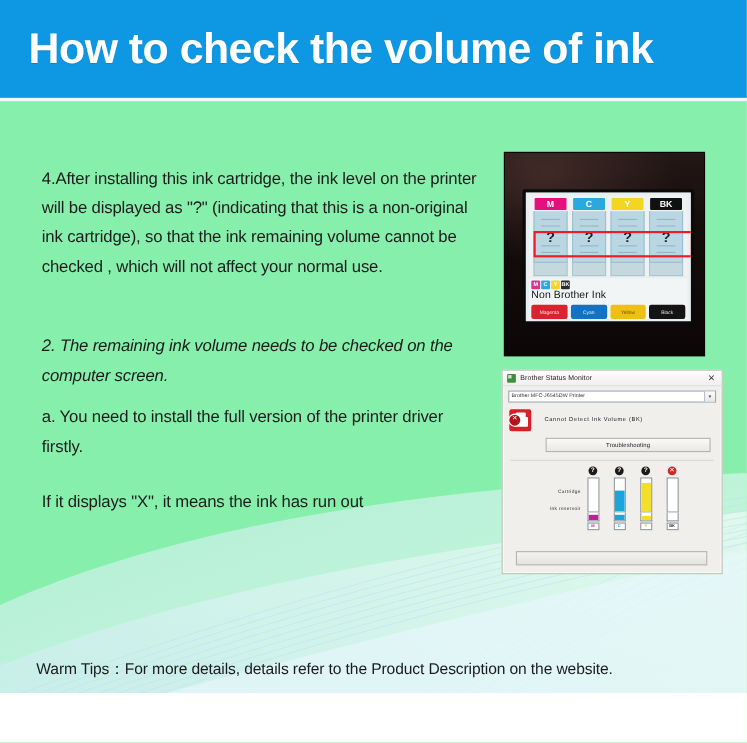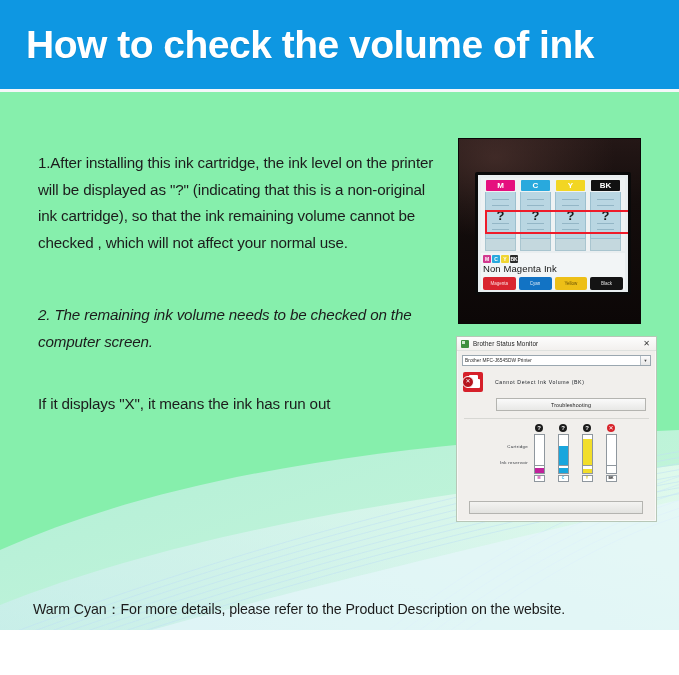--- a/index.html
+++ b/index.html
@@ -233,30 +233,31 @@
       <path d="M0,245 C140,200 330,150 679,70 L679,245 Z" fill="#eaf6fd" opacity="0.6"></path>
     </svg>
   </div>
 
   <div class="header">
     <h1>How to check the volume of ink</h1>
   </div>
   <div class="header-underline"></div>
 
   <div class="text-col">
-    <p class="para">1.After installing this ink cartridge, the ink level on the printer will be displayed as "?" (indicating that this is a non-original ink cartridge), so that the ink remaining volume cannot be checked , which will not affect your normal use.</p>
+    <p class="para">4.After installing this ink cartridge, the ink level on the printer will be displayed as "?" (indicating that this is a non-original ink cartridge), so that the ink remaining volume cannot be checked , which will not affect your normal use.</p>
     <div class="gap-lg"></div>
     <p class="para block2">2. The remaining ink volume needs to be checked on the computer screen.</p>
     <div class="gap-sm"></div>
+    <p class="para">a. You need to install the full version of the printer driver firstly.</p>
     <div class="gap-sm"></div>
     <div class="gap-sm"></div>
     <p class="para">If it displays "X", it means the ink has run out</p>
   </div>
 
-  <div class="warm-tips">Warm Cyan：For more details, please refer to the Product Description on the website.</div>
+  <div class="warm-tips">Warm Tips：For more details, details refer to the Product Description on the website.</div>
 
   <div class="printer-photo">
     <div class="bezel-light"></div>
     <div class="lcd">
       <div class="lcd-inner">
 
         <div class="lcd-top">
           <div class="ink-cols">
 
             <div class="ink-col">
@@ -311,21 +312,21 @@
           <div class="redbox"></div>
         </div>
 
         <div class="lcd-bottom">
           <div class="mini-badges">
             <span class="mini m">M</span>
             <span class="mini c">C</span>
             <span class="mini y">Y</span>
             <span class="mini k">BK</span>
           </div>
-          <div class="nonbrother">Non Magenta Ink</div>
+          <div class="nonbrother">Non Brother Ink</div>
           <div class="lcd-buttons">
             <div class="lcd-btn btn-m">Magenta</div>
             <div class="lcd-btn btn-c">Cyan</div>
             <div class="lcd-btn btn-y">Yellow</div>
             <div class="lcd-btn btn-k">Black</div>
           </div>
         </div>
 
       </div>
     </div>

